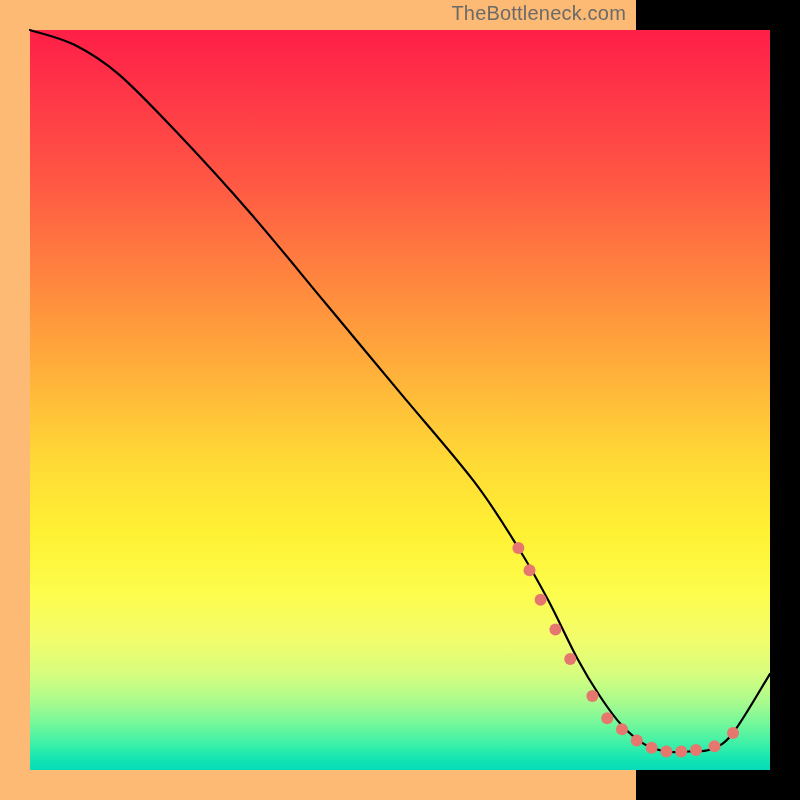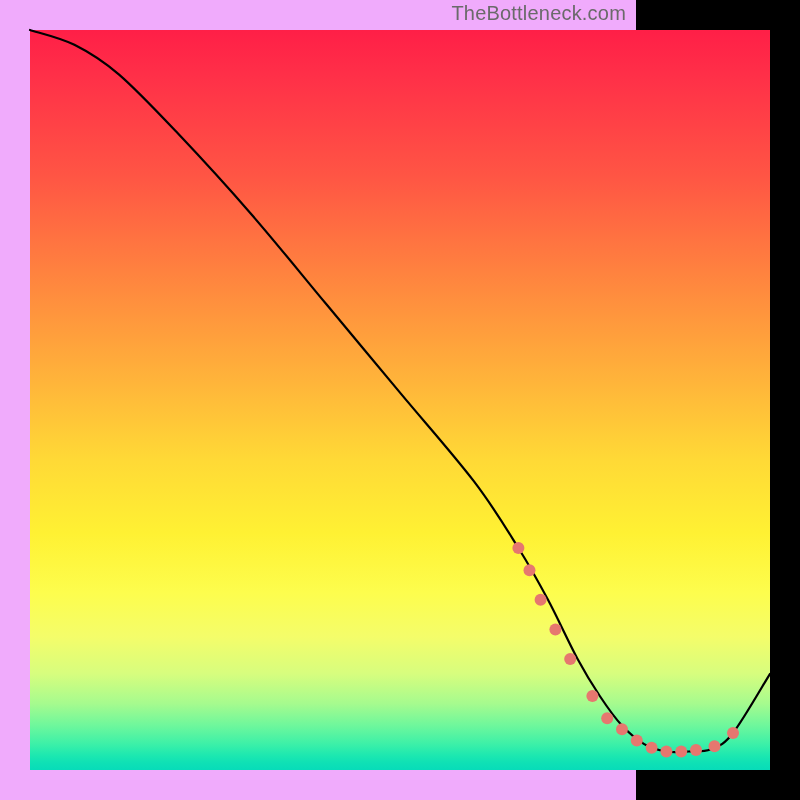--- a/index.html
+++ b/index.html
@@ -8,21 +8,21 @@
     width: 800px;
     height: 800px;
     background: #000;
     overflow: hidden;
     font-family: Arial, Helvetica, sans-serif;
   }
   .frame {
     position: relative;
     width: 636px;
     height: 800px;
-    background: #f0abfc;
+    background: #fdba74;
   }
   .attribution {
     position: absolute;
     top: 2px;
     right: 10px;
     color: #6a6a6a;
     font-size: 20px;
     letter-spacing: 0.2px;
     font-weight: 400;
   }

